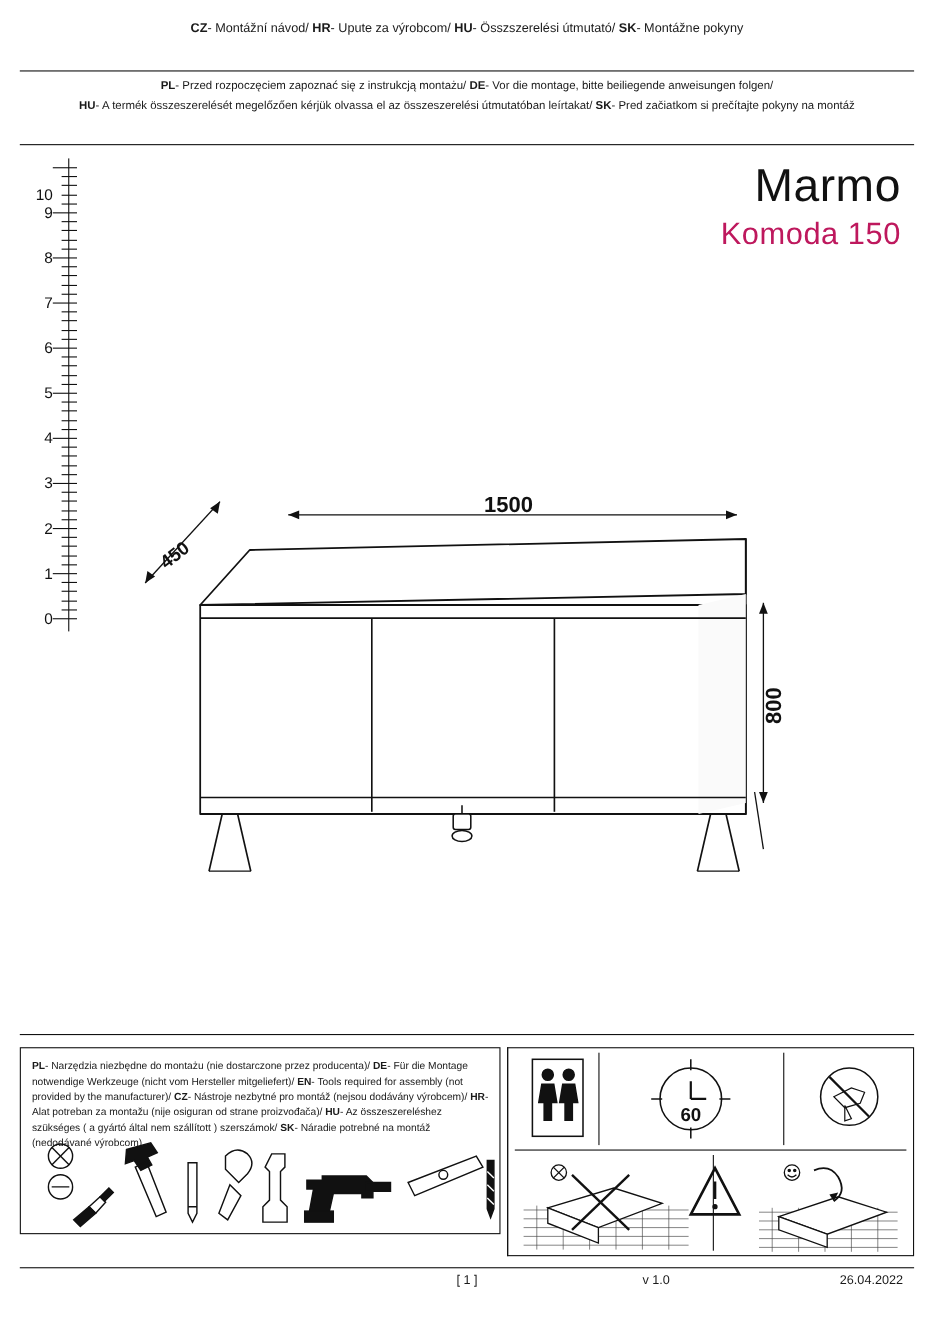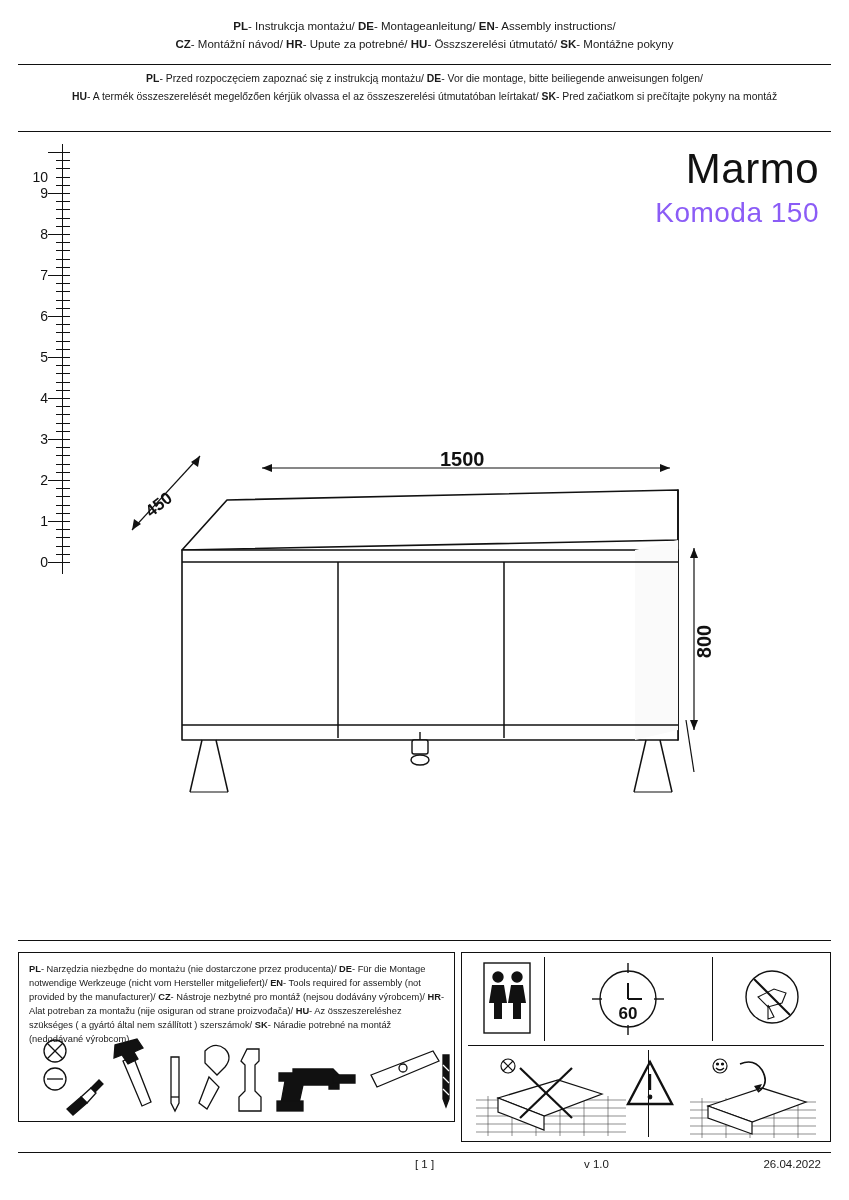--- a/index.html
+++ b/index.html
@@ -29,21 +29,21 @@
     position:absolute; left:18px; right:18px; top:70px;
     text-align:center; font-size:10.4px; line-height:1.75;
   }
   b, strong { font-weight:700; }
 
   
   .title-block {
     position:absolute; right:30px; top:145px; text-align:right;
   }
   .title-main { font-size:42px; font-weight:400; letter-spacing:0.5px; color:#111; }
-  .title-sub  { font-size:28px; font-weight:400; letter-spacing:0.5px; color:#8b5cf6; margin-top:4px;}
+  .title-sub  { font-size:28px; font-weight:400; letter-spacing:0.5px; color:#be185d; margin-top:4px;}
 
   
   .ruler { position:absolute; left:24px; top:144px; width:66px; height:430px; }
   .ruler .num {
     position:absolute; right:42px; font-size:14px; color:#111; transform:translateY(-50%);
     font-family:"Liberation Sans", sans-serif;
   }
   .ruler .bar { position:absolute; left:38px; top:0; bottom:0; width:1px; background:#111; }
   .ruler .tick { position:absolute; left:30px; height:1px; background:#111; }
   .ruler .tick.major { left:24px; width:22px; }
@@ -86,24 +86,21 @@
   .bb-date { position:absolute; right:10px; }
   .vline-foot { position:absolute; left:461px; top:952px; width:1px; height:190px; background:#111; }
 </style>
 </head>
 <body>
 
 <div class="page">
 
   <div class="header">
     <div class="line">
-      <b>PL</b><span>- Instrukcja montażu/ </span><b>DE</b><span>- Montageanleitung/ </span><b>EN</b><span>- Assembly instructions/</span>
-    </div>
-    <div class="line">
-      <b>CZ</b><span>- Montážní návod/ </span><b>HR</b><span>- Upute za potrebné/ </span><b>HU</b><span>- Összszerelési útmutató/ </span><b>SK</b><span>- Montážne pokyny</span>
+      <b>CZ</b><span>- Montážní návod/ </span><b>HR</b><span>- Upute za výrobcom/ </span><b>HU</b><span>- Összszerelési útmutató/ </span><b>SK</b><span>- Montážne pokyny</span>
     </div>
   </div>
 
   <div class="hrule r1"></div>
 
   <div class="subhead">
     <div>
       <b>PL</b>- Przed rozpoczęciem zapoznać się z instrukcją montażu/ <b>DE</b>- Vor die montage, bitte beiliegende anweisungen folgen/
     </div>
     <div>

